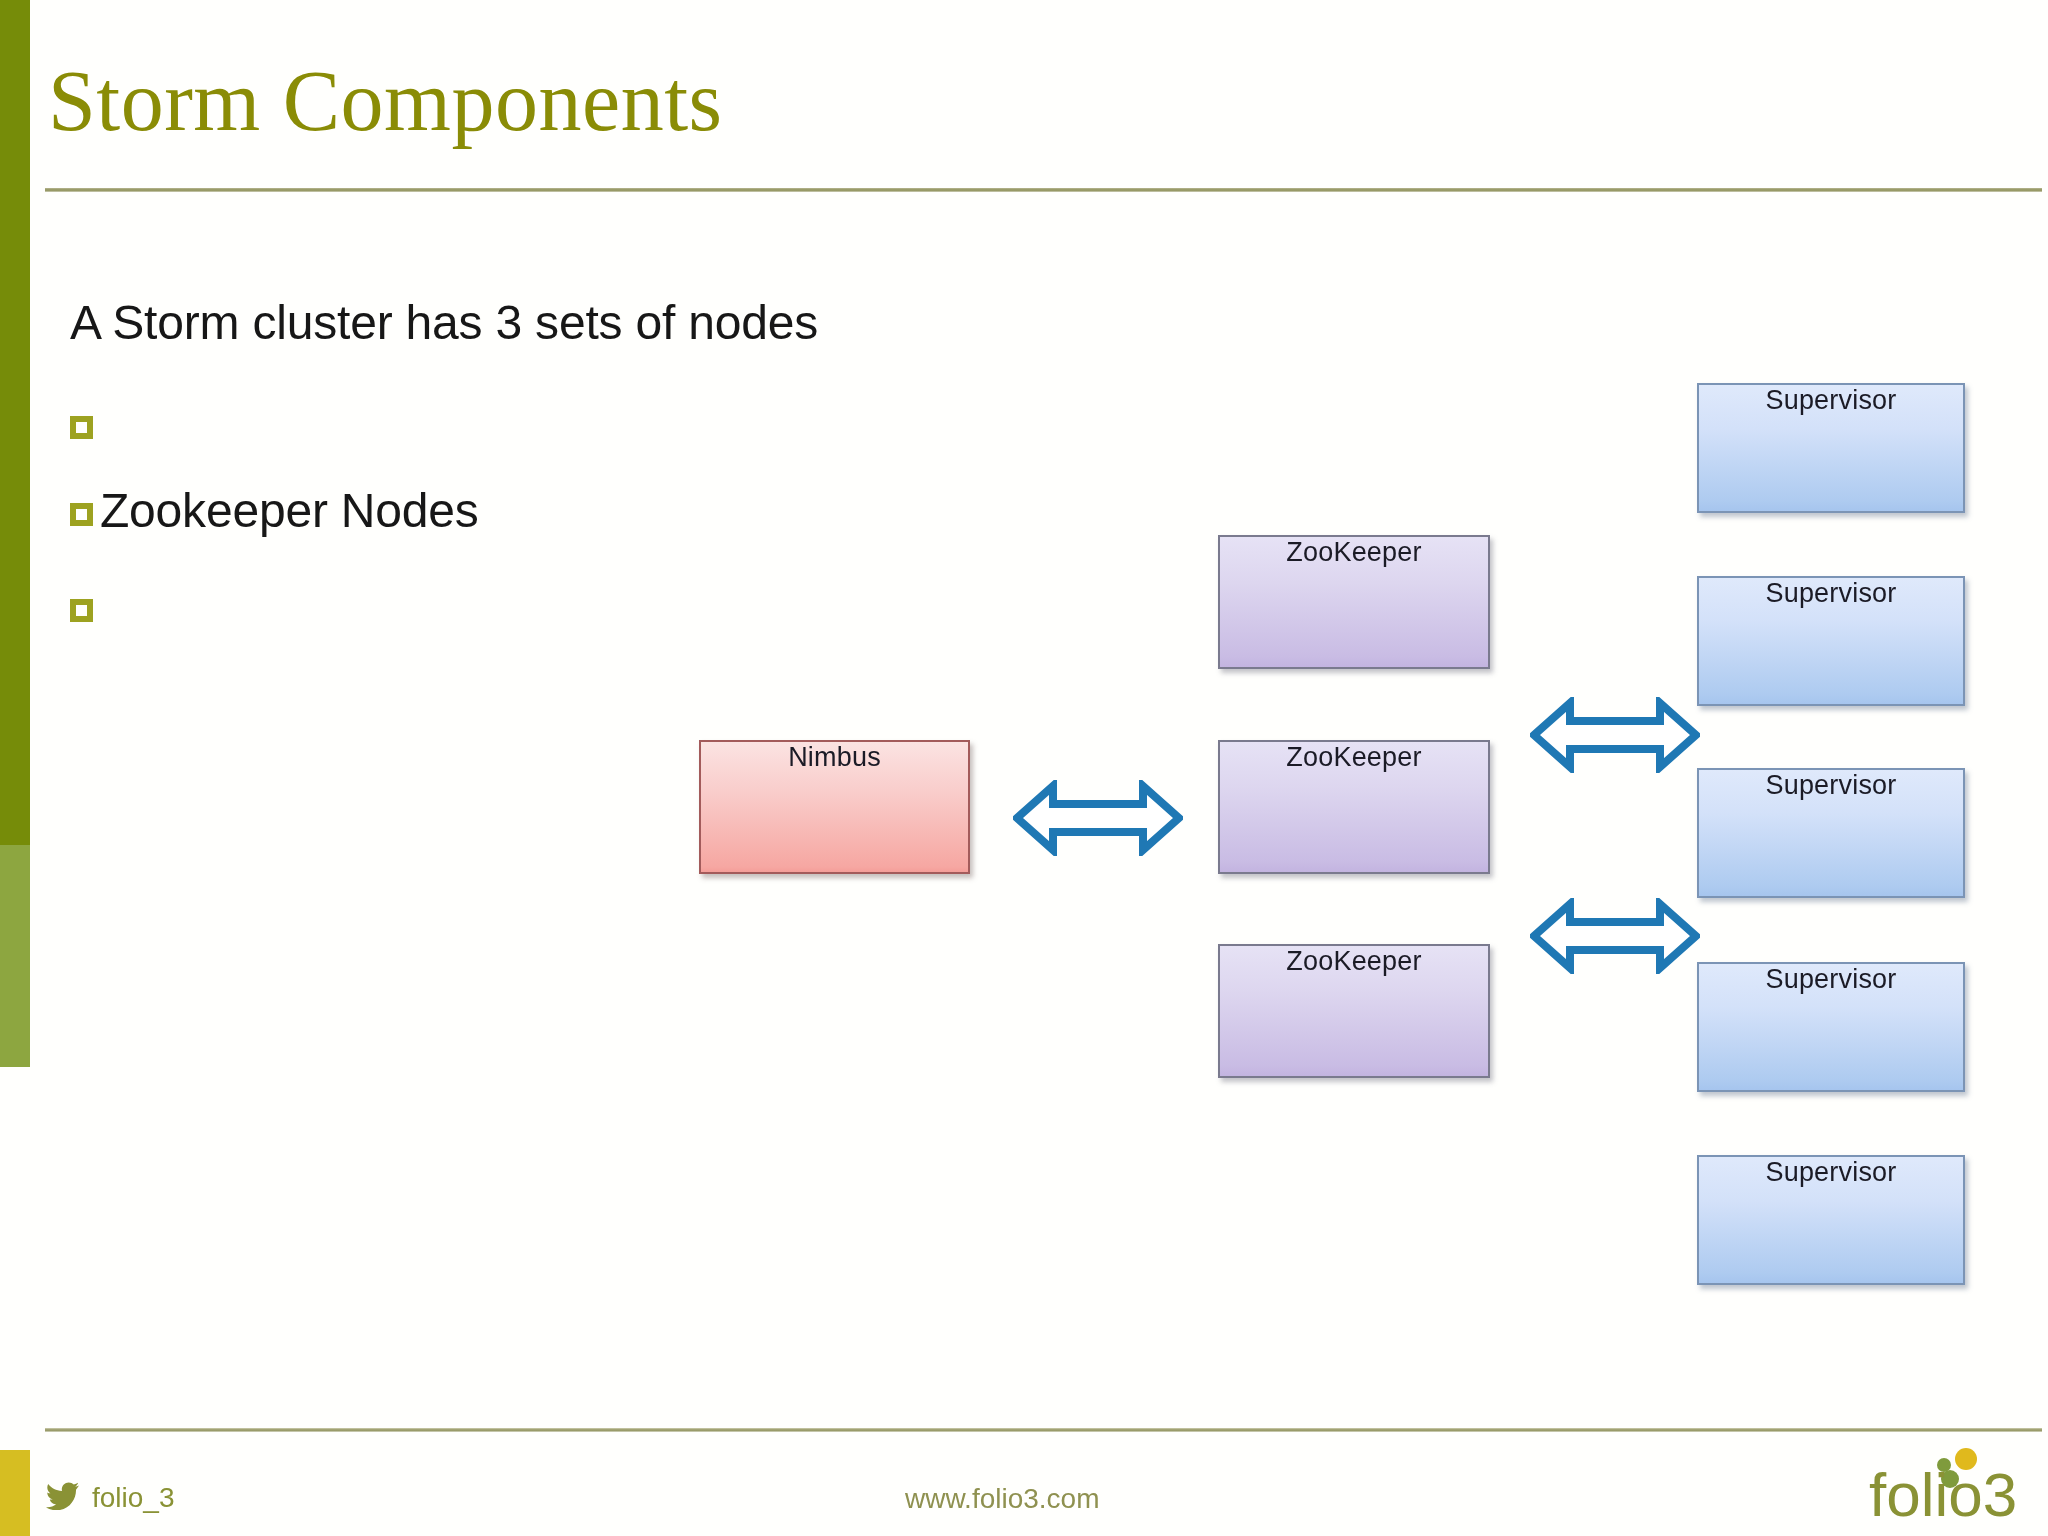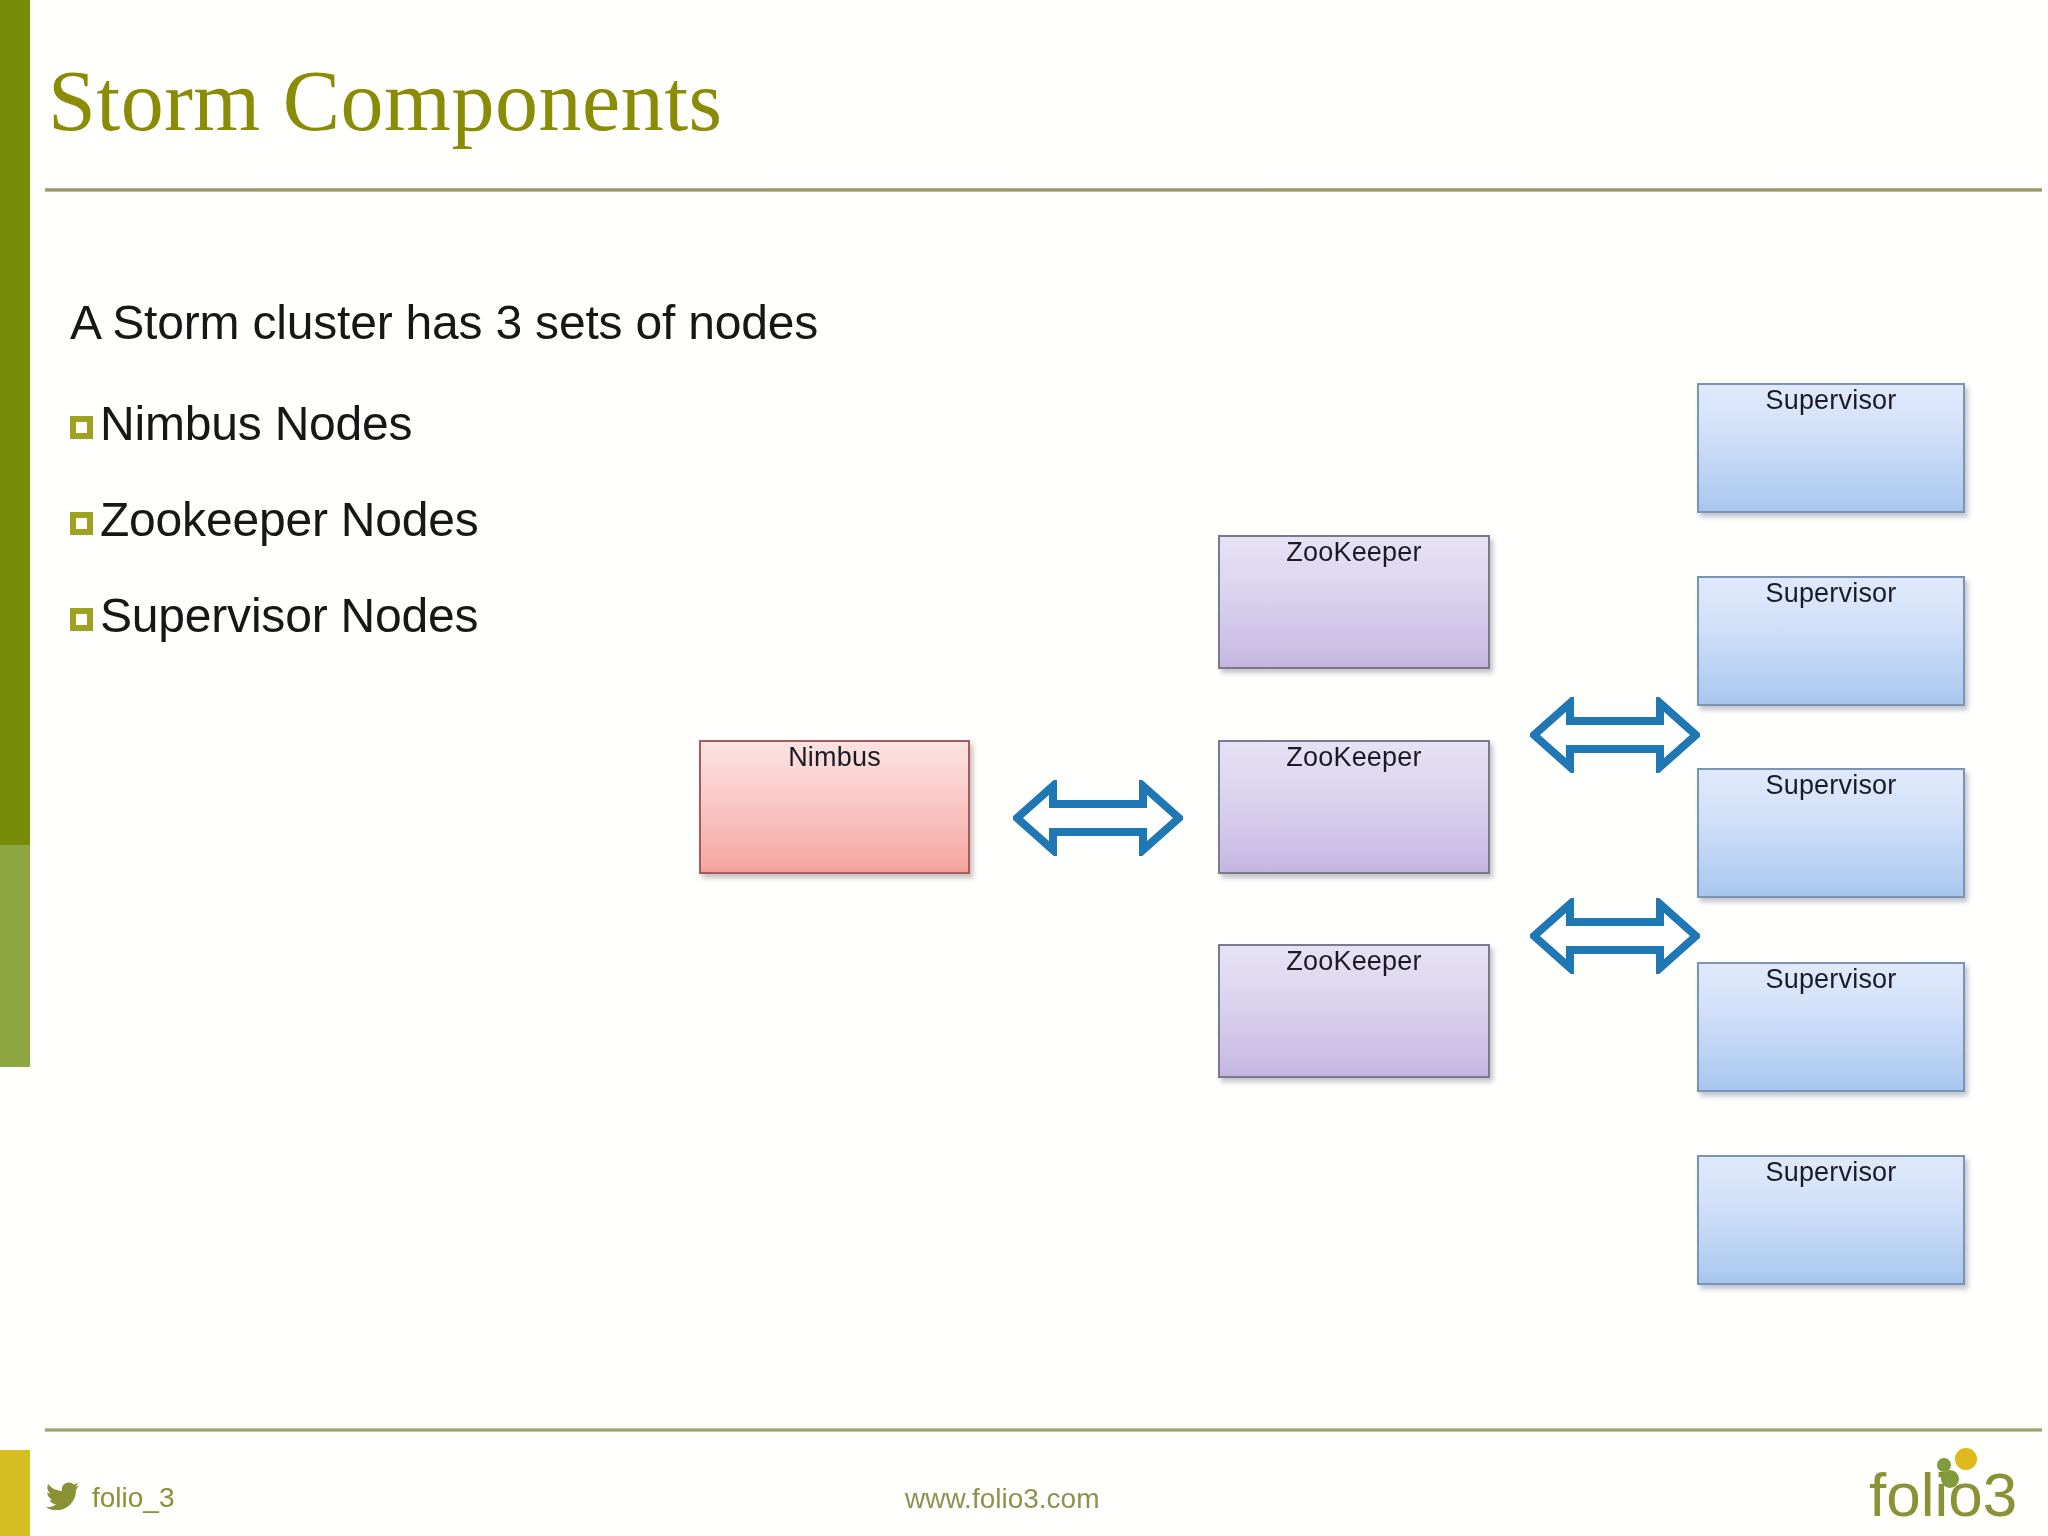--- a/index.html
+++ b/index.html
@@ -126,31 +126,29 @@
 <div id="left-bar-bottom"></div>
 
 <div id="page-title">Storm Components</div>
 <div id="title-rule"></div>
 
 <div id="content-list">
   <p class="lead-line">A Storm cluster has 3 sets of nodes</p>
 
   <div class="bullet-row">
     <span class="bullet-sq"></span>
-    <span class="bullet-text">Nimbus Nodes</span>
   </div>
 
   <div class="bullet-row">
     <span class="bullet-sq"></span>
     <span class="bullet-text">Zookeeper Nodes</span>
   </div>
 
   <div class="bullet-row">
     <span class="bullet-sq"></span>
-    <span class="bullet-text">Supervisor Nodes</span>
   </div>
 </div>
 
 <div id="diagram">
 
   <div class="node node-nimbus" style="left:699px;top:740px;width:271px;height:134px;">
     <span>Nimbus</span>
   </div>
 
   <div class="node node-zk" style="left:1218px;top:535px;width:272px;height:134px;">

